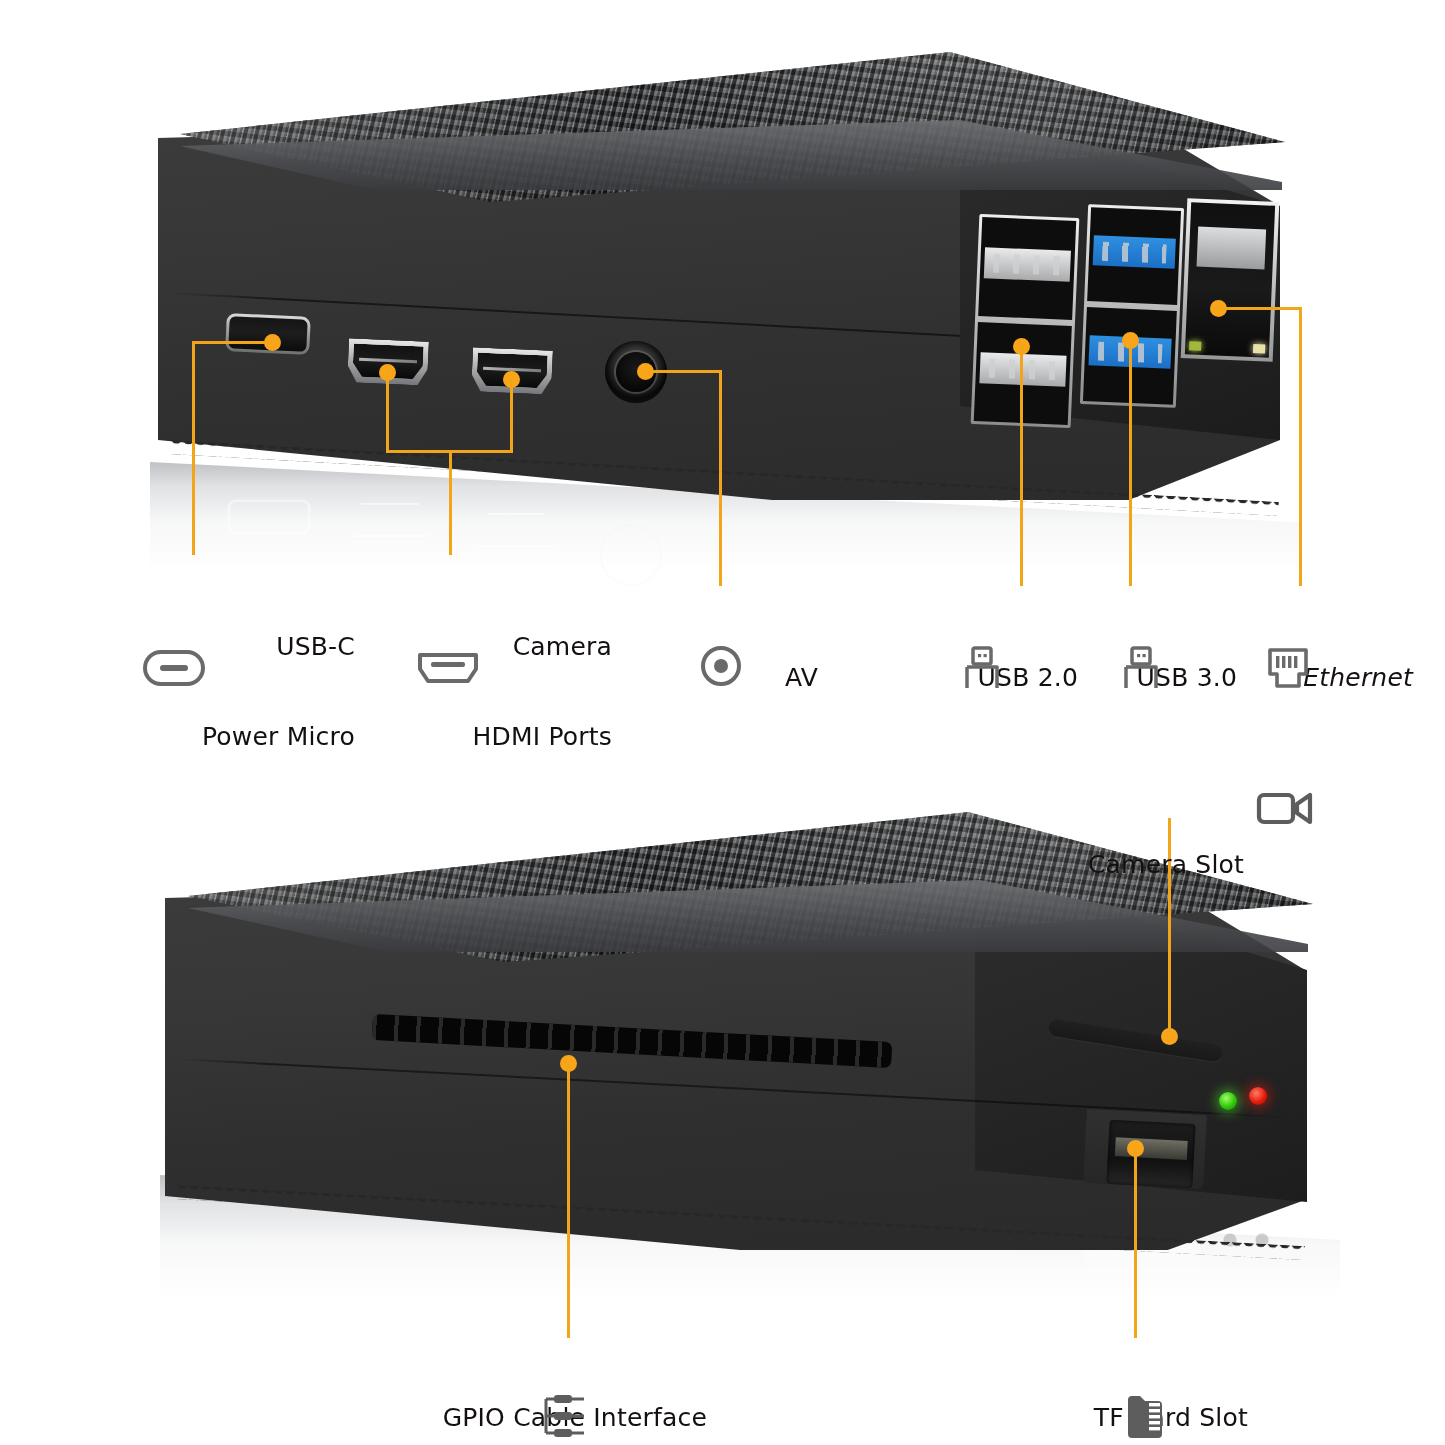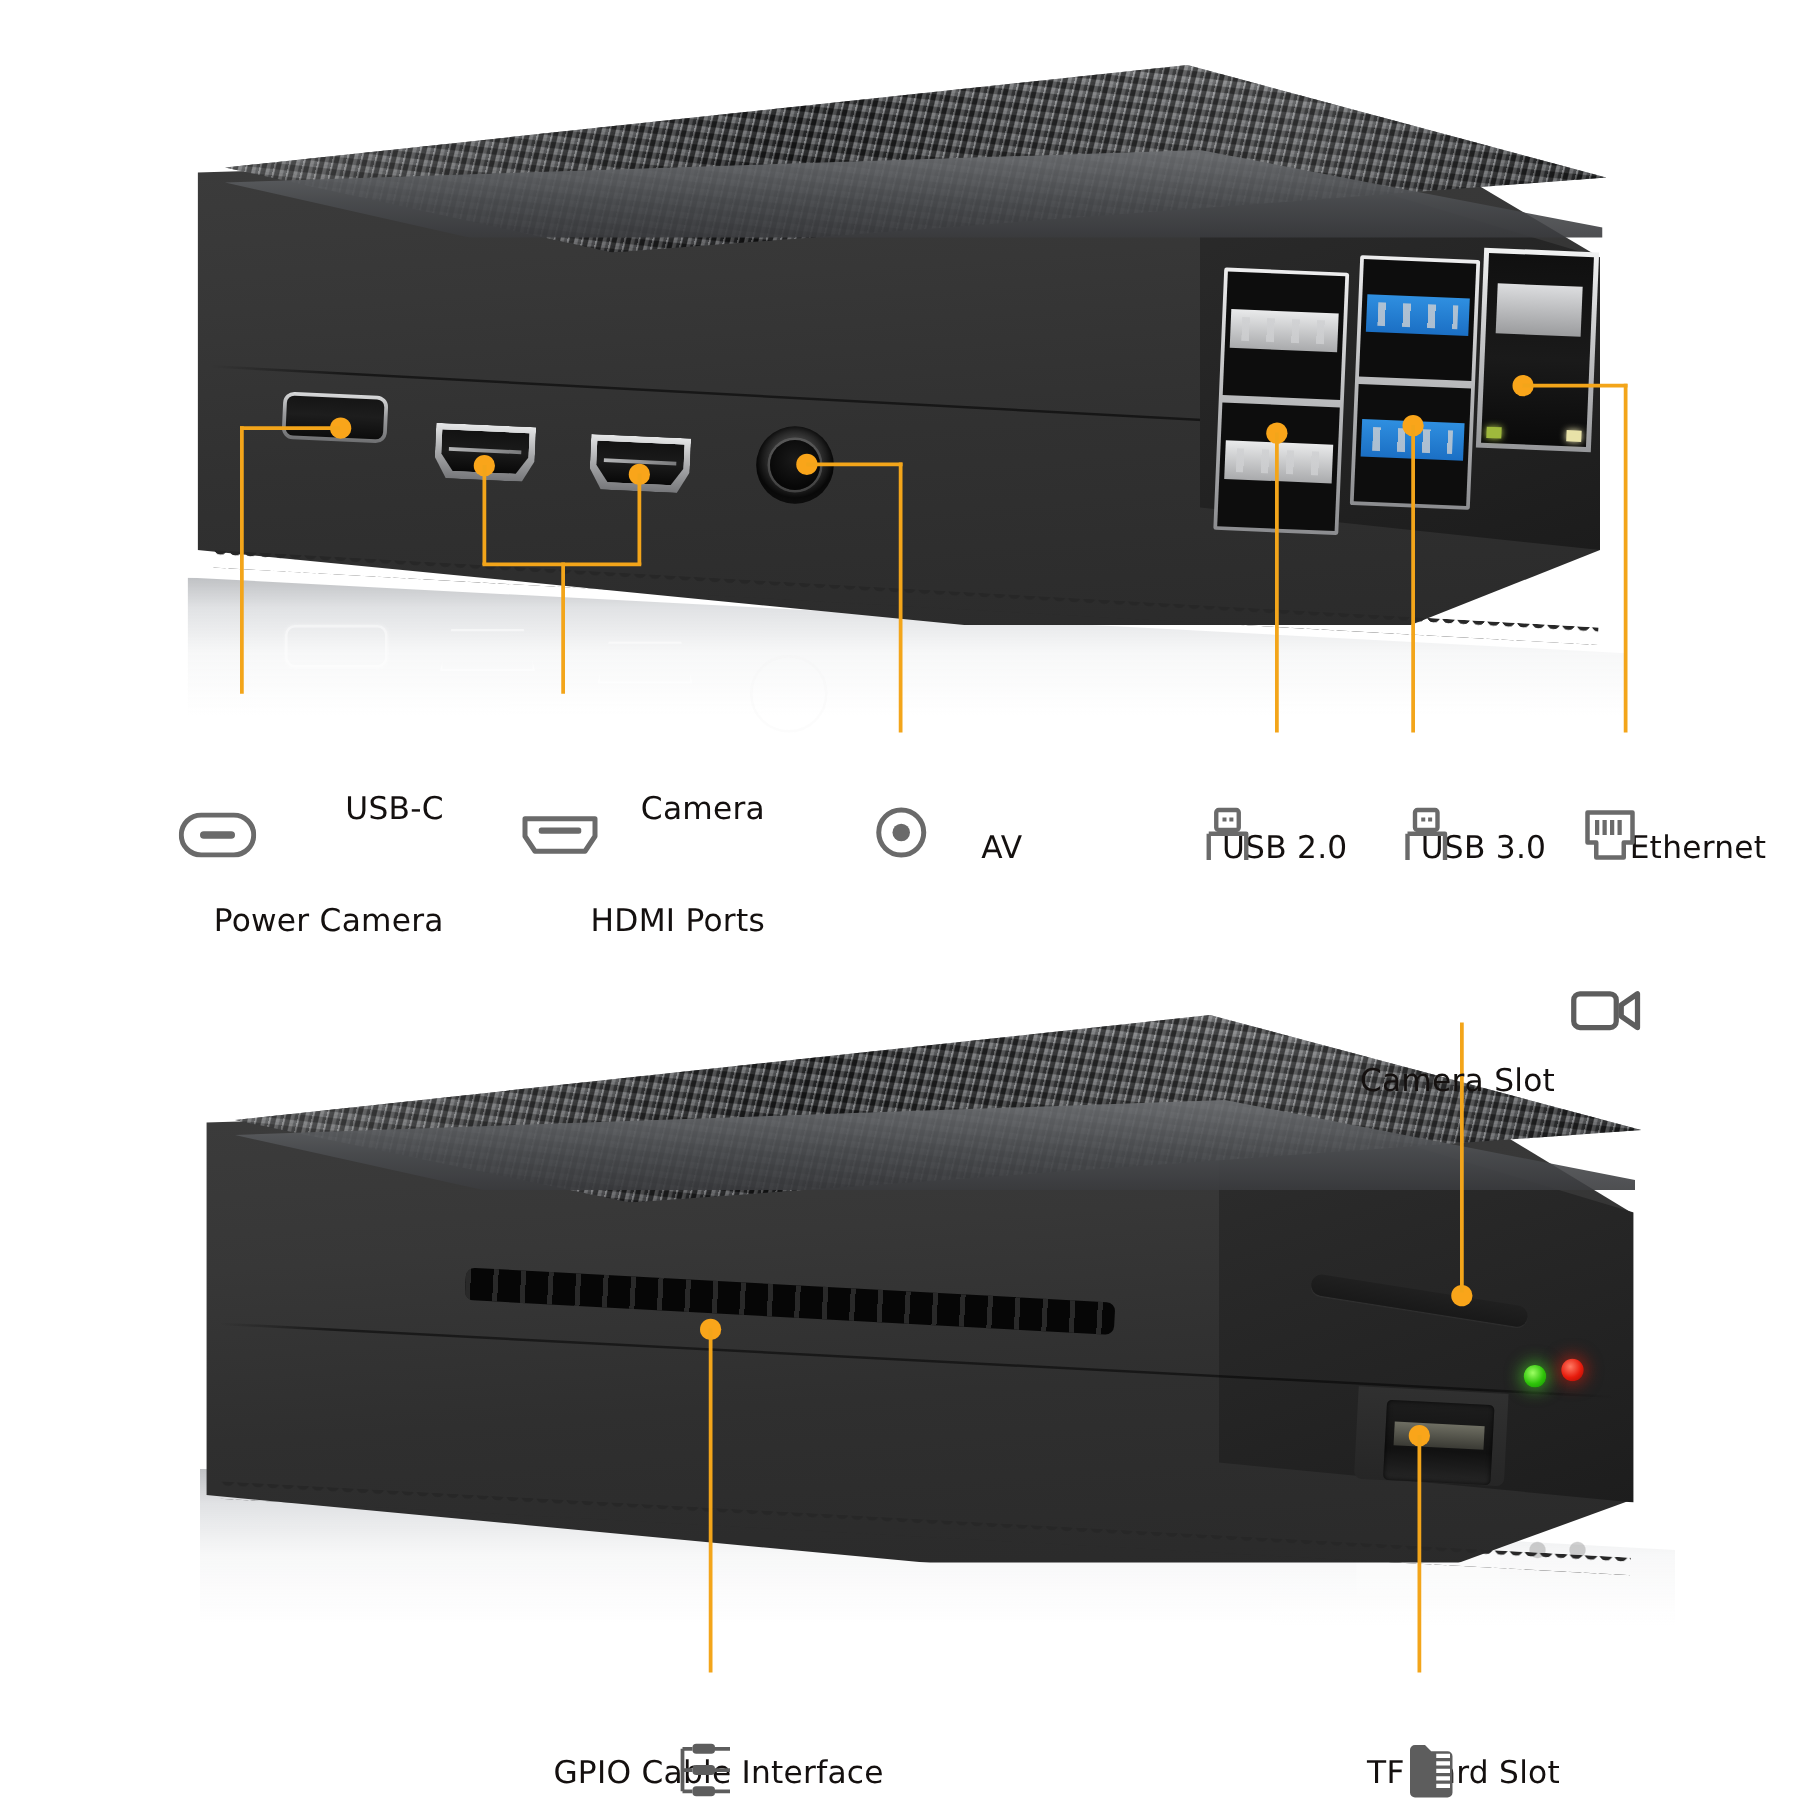--- a/index.html
+++ b/index.html
@@ -298,36 +298,36 @@
     <div class="callout-dot" style="left:1122px;top:332px;"></div>
     <div class="callout-line" style="left:1129px;top:340px;height:246px;"></div>
 
     <div class="callout-dot" style="left:1210px;top:300px;"></div>
     <div class="callout-h" style="left:1218px;top:307px;width:84px;"></div>
     <div class="callout-line" style="left:1299px;top:307px;height:279px;"></div>
   </div>
 
   <div class="label abs" style="left:55px;top:572px;width:300px;">
     <div>USB-C</div>
-    <div>Power Camera</div>
+    <div>Power Micro</div>
   </div>
   <div class="label abs" style="left:312px;top:572px;width:300px;">
     <div>Camera</div>
     <div>HDMI Ports</div>
   </div>
   <div class="label abs" style="left:618px;top:603px;width:200px;">
     <div>AV</div>
   </div>
   <div class="label abs" style="left:878px;top:603px;width:200px;">
     <div>USB 2.0</div>
   </div>
   <div class="label abs" style="left:1037px;top:603px;width:200px;">
     <div>USB 3.0</div>
   </div>
-  <div class="label abs" style="left:1213px;top:603px;width:200px;">
+  <div class="label abs" style="left:1213px;top:603px;width:200px;font-style:italic;">
     <div>Ethernet</div>
   </div>
 
   <div class="icon abs" style="left:143px;top:650px;">
     <svg width="62" height="36" viewBox="0 0 62 36">
       <rect x="2" y="2" width="58" height="32" rx="16" ry="16" fill="none" stroke="#6a6a6a" stroke-width="4"></rect>
       <rect x="17" y="15" width="28" height="6" rx="3" fill="#6a6a6a"></rect>
     </svg>
   </div>
 

